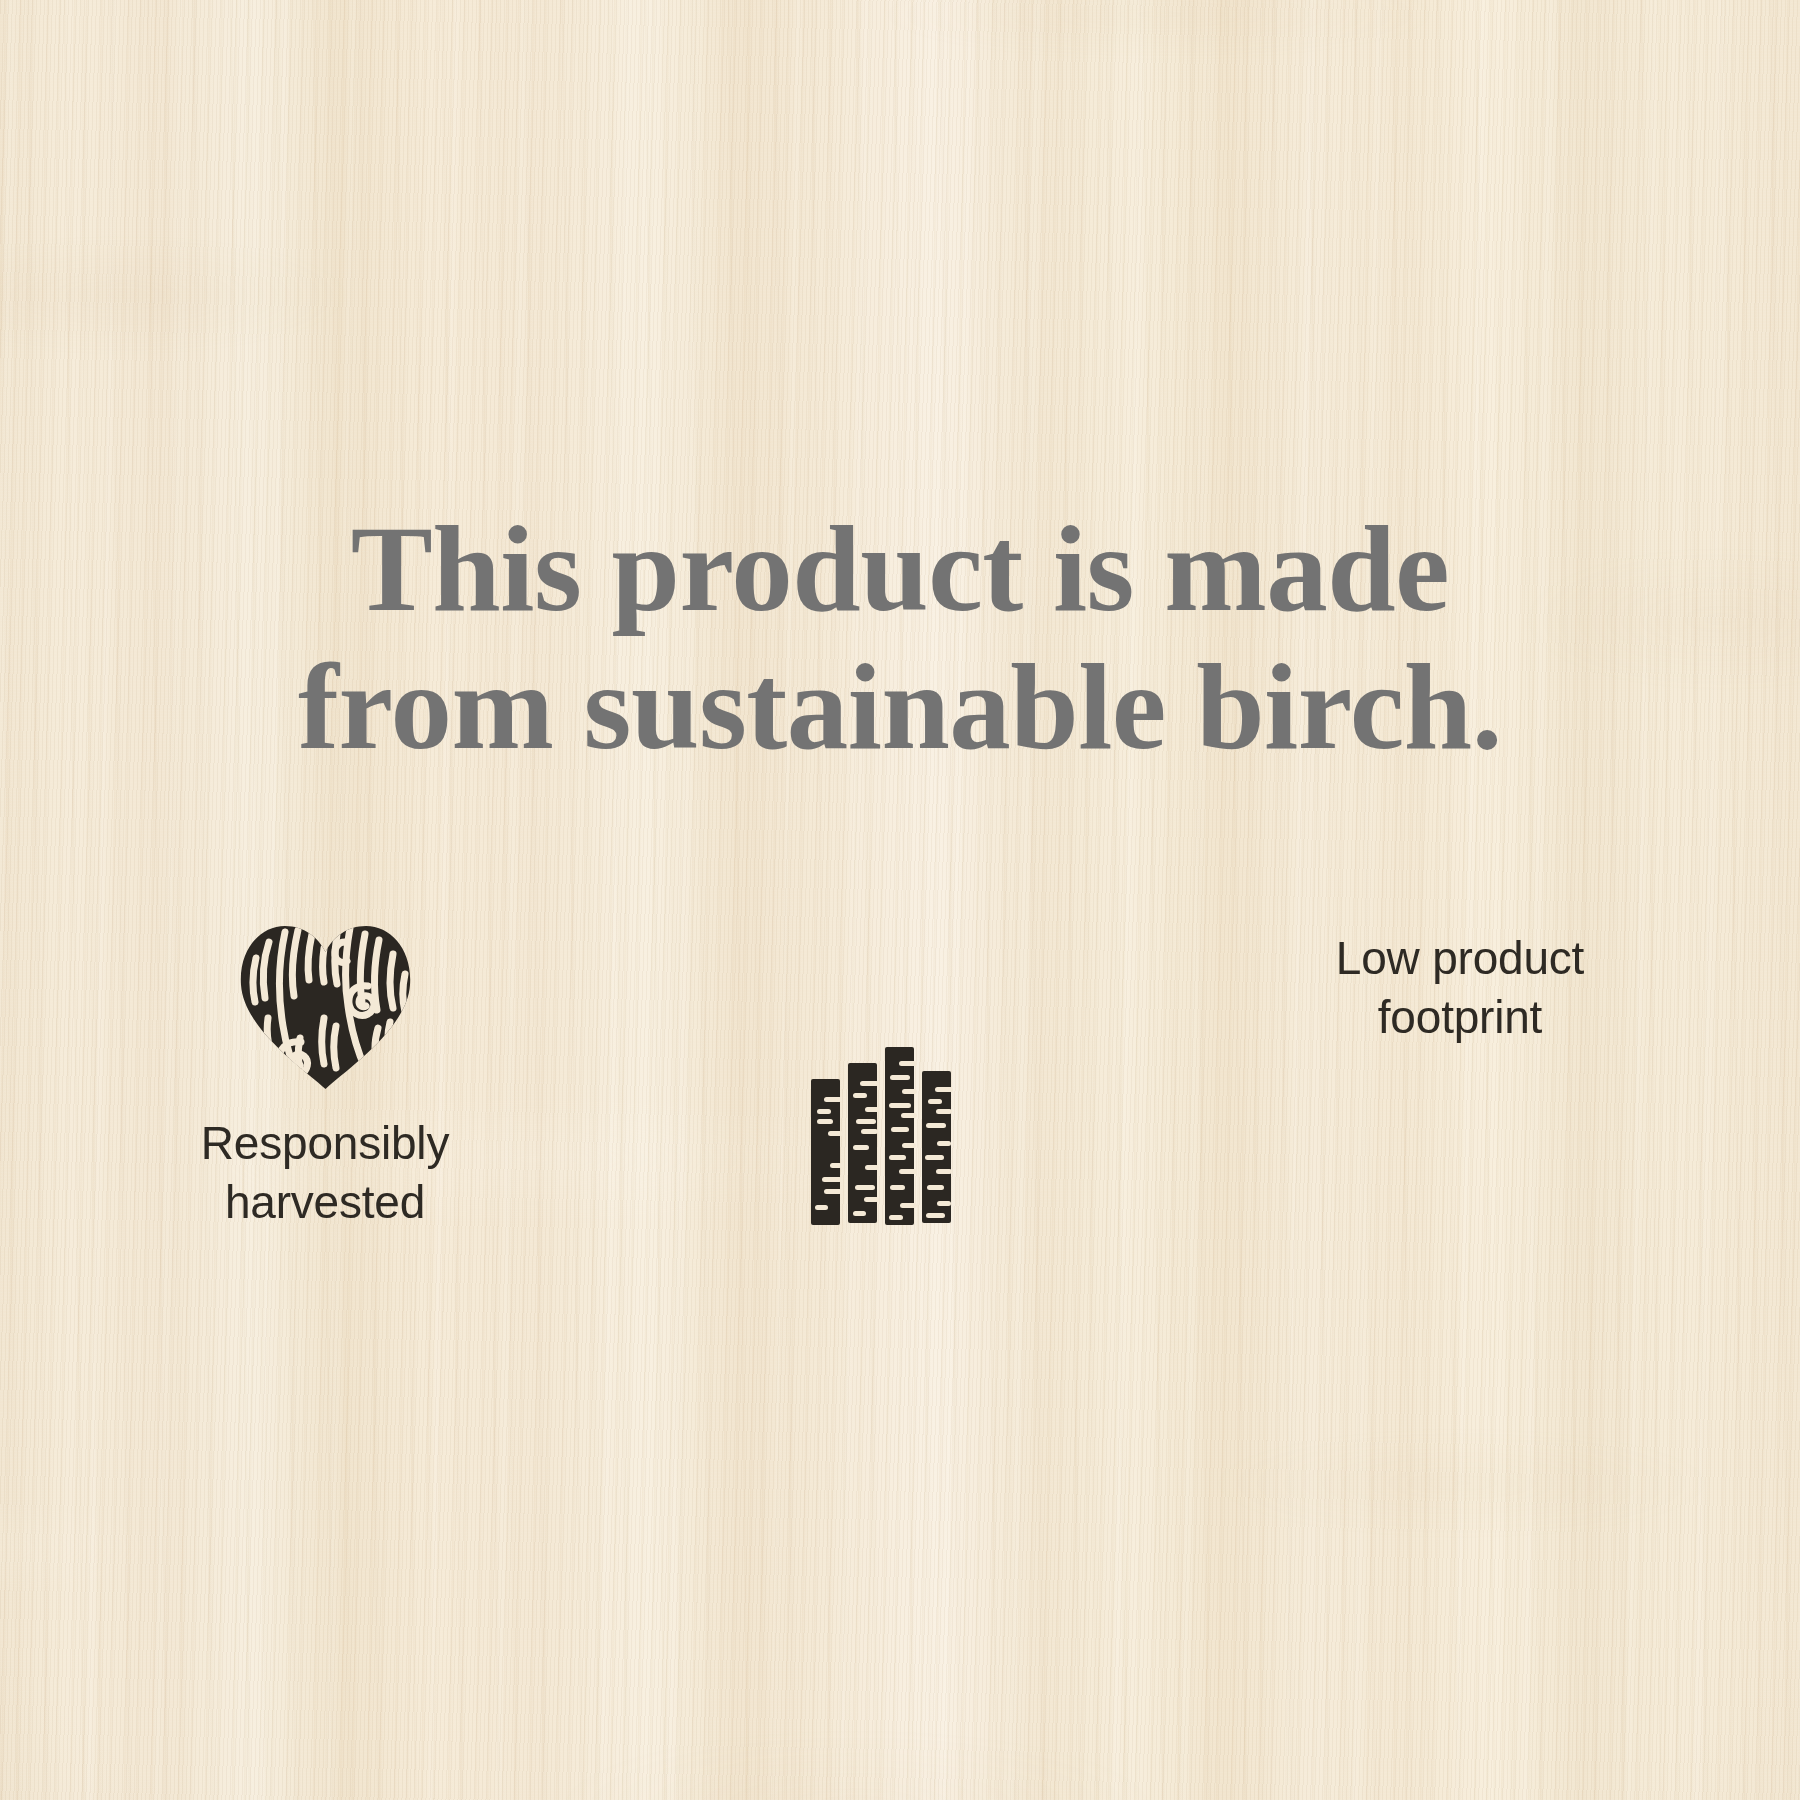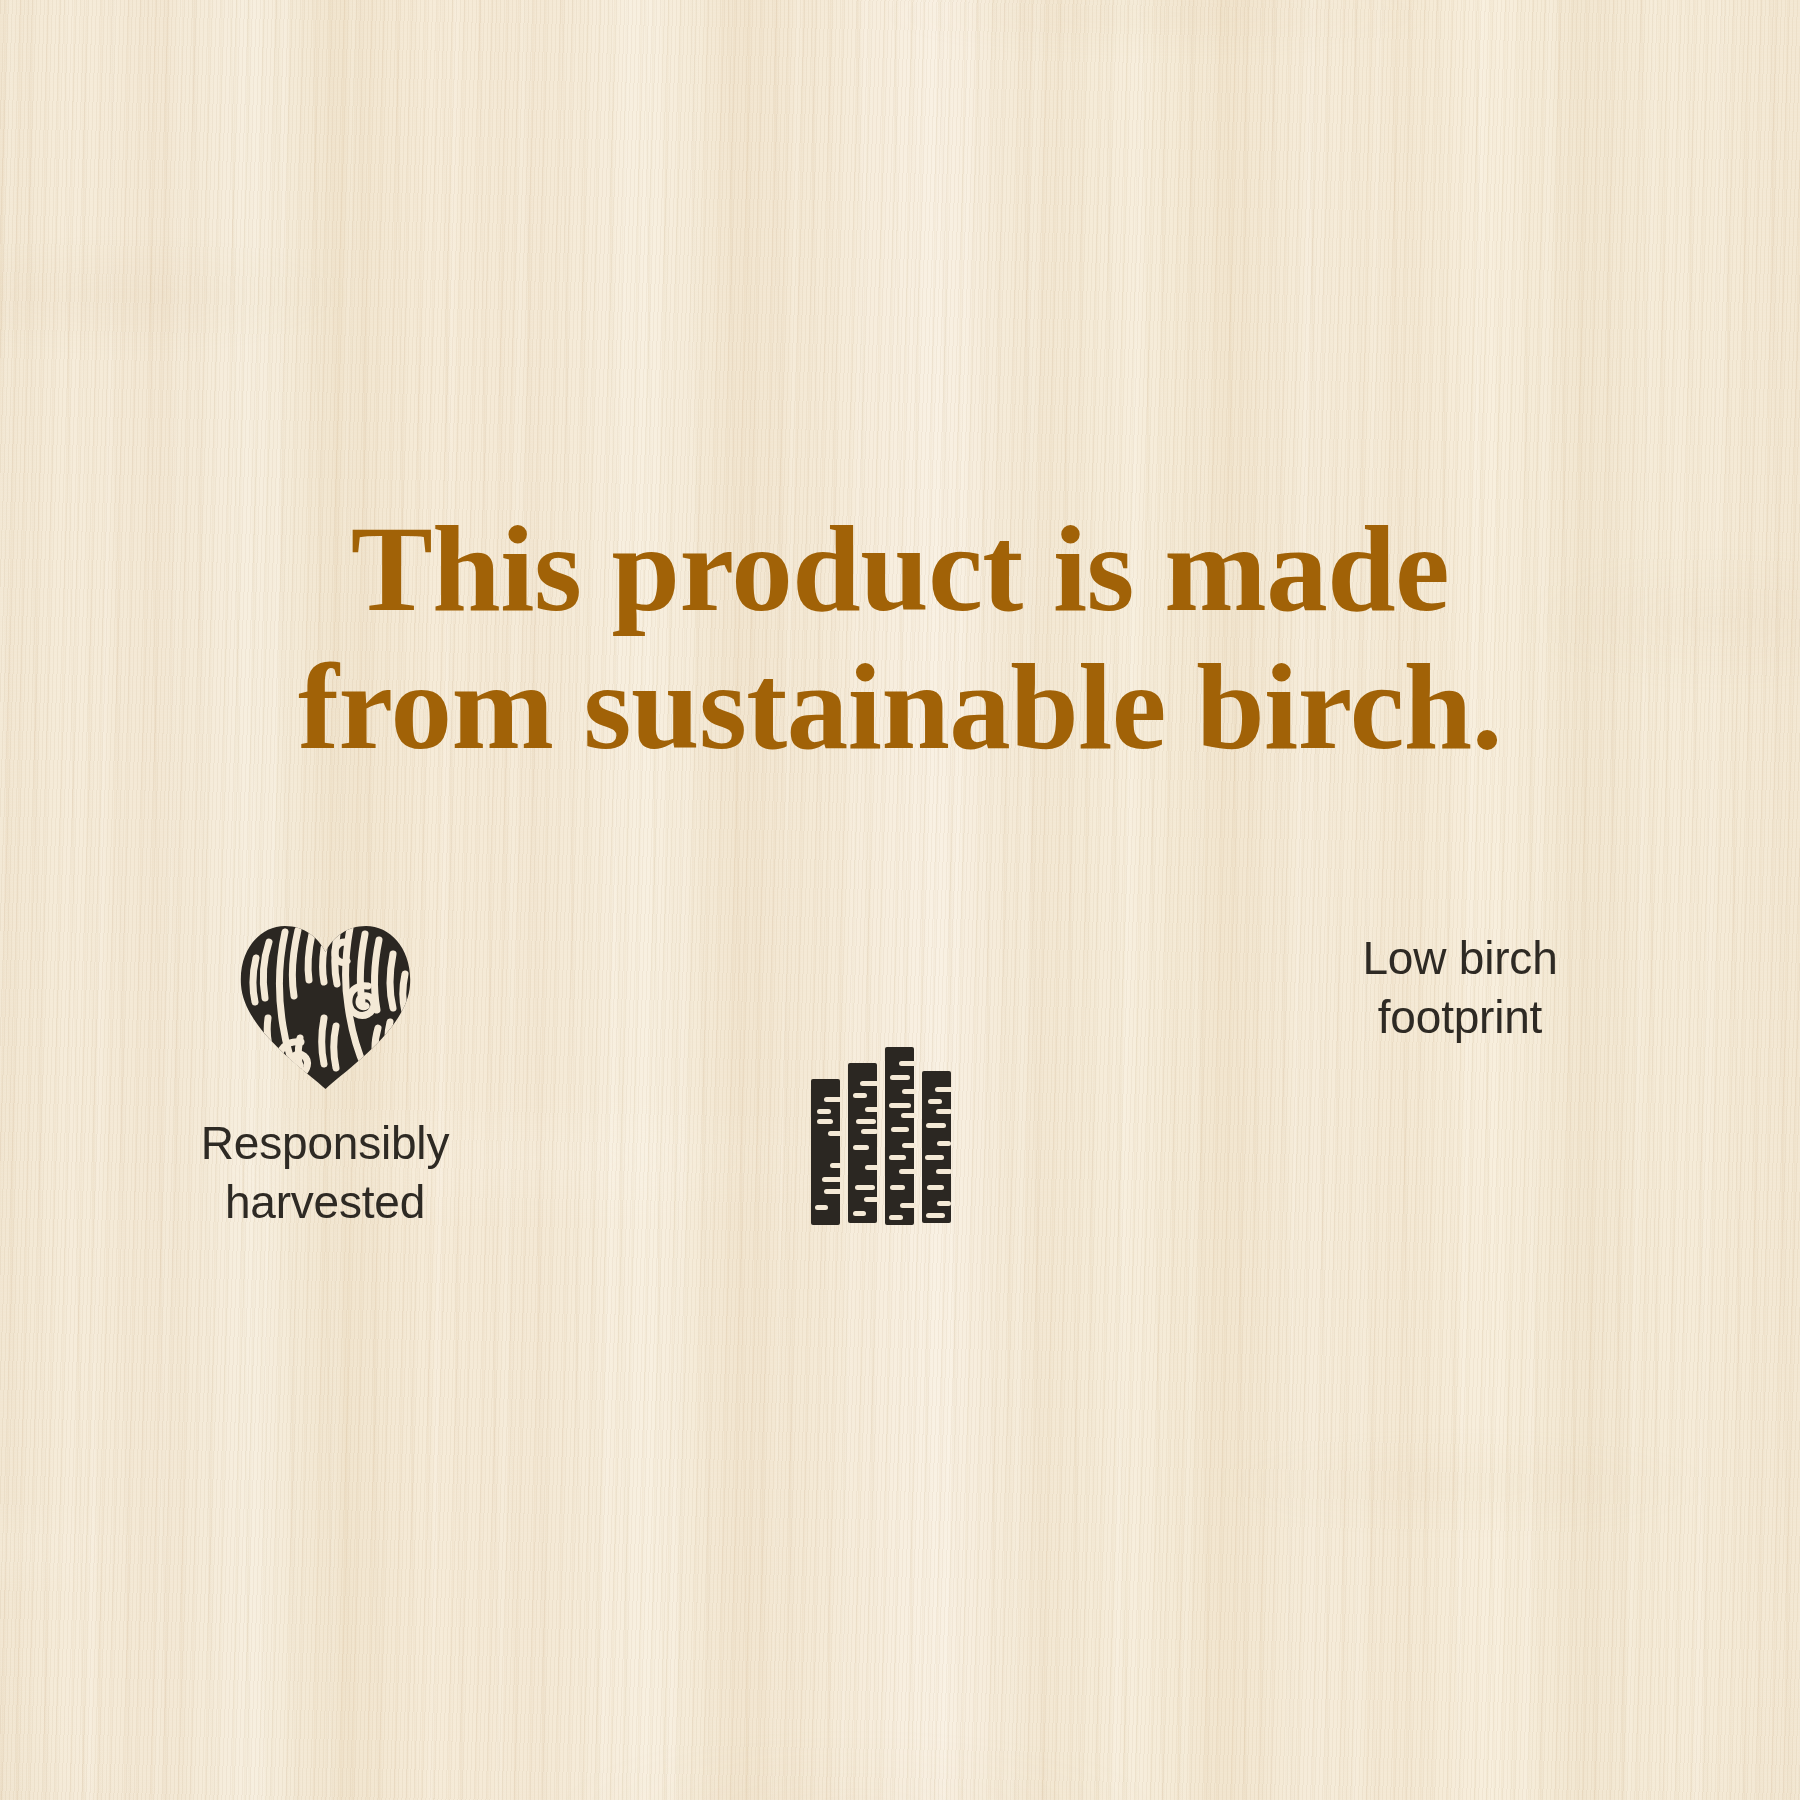--- a/index.html
+++ b/index.html
@@ -116,21 +116,21 @@
     position: absolute;
     inset: 0;
   }
 
   .headline {
     position: absolute;
     left: 0;
     right: 0;
     top: 418px;
     text-align: center;
-    color: #a16207;
+    color: #737373;
     font-family: "Liberation Serif", "DejaVu Serif", serif;
     font-size: 123px;
     line-height: 1.12;
     letter-spacing: -0.5px;
     white-space: pre-line;
     text-rendering: optimizeLegibility;
   }
 
   .features {
     position: absolute;
@@ -306,19 +306,19 @@
               <rect x="127" y="124" width="16" height="5" rx="2.5"></rect>
               <rect x="118" y="140" width="17" height="5" rx="2.5"></rect>
               <rect x="128" y="156" width="14" height="5" rx="2.5"></rect>
               <rect x="117" y="168" width="19" height="5" rx="2.5"></rect>
             </g>
           </svg>
         </div>
       </div>
 
       <div class="feature feature-lowcarbon">
-        <div class="caption">Low birch
+        <div class="caption">Low product
 footprint</div>
       </div>
 
     </div>
   </div>
 </div>
 
 </body></html>

